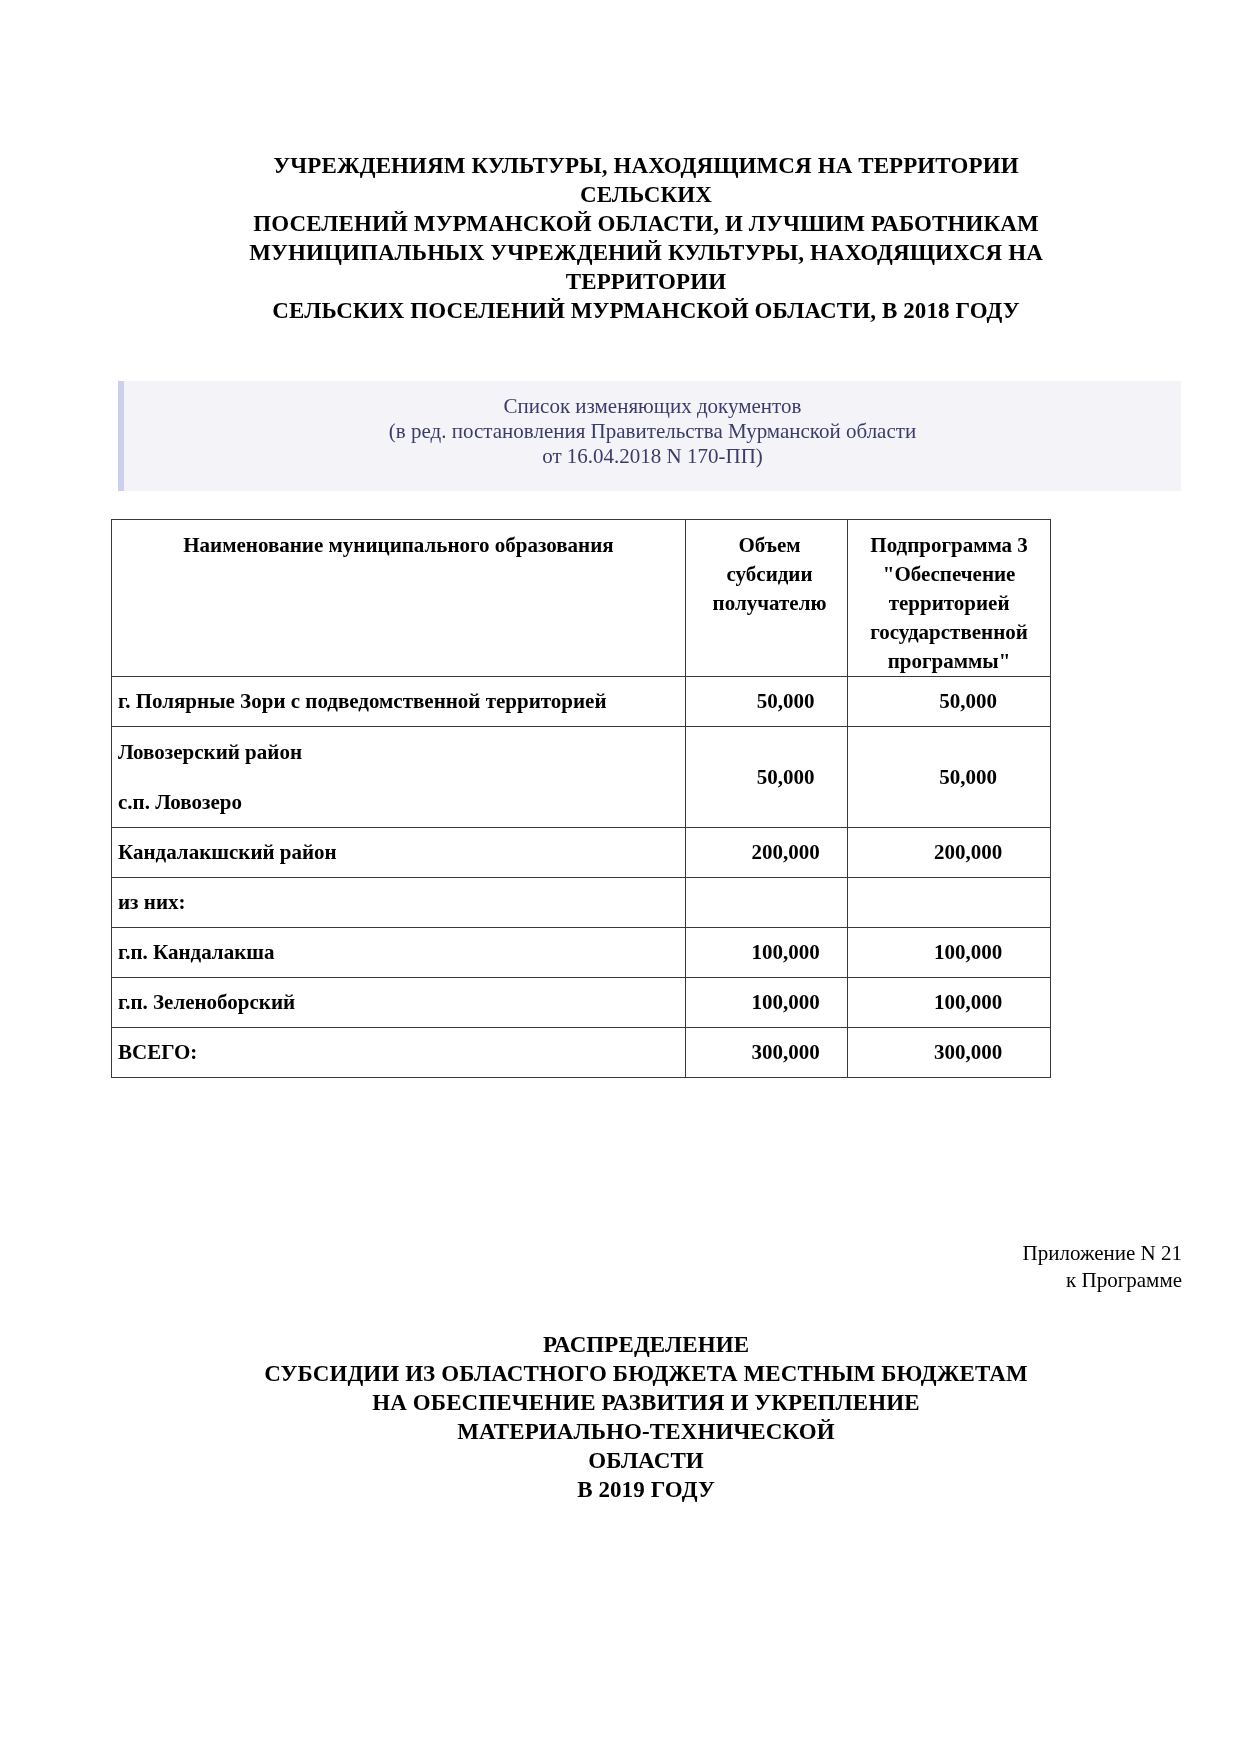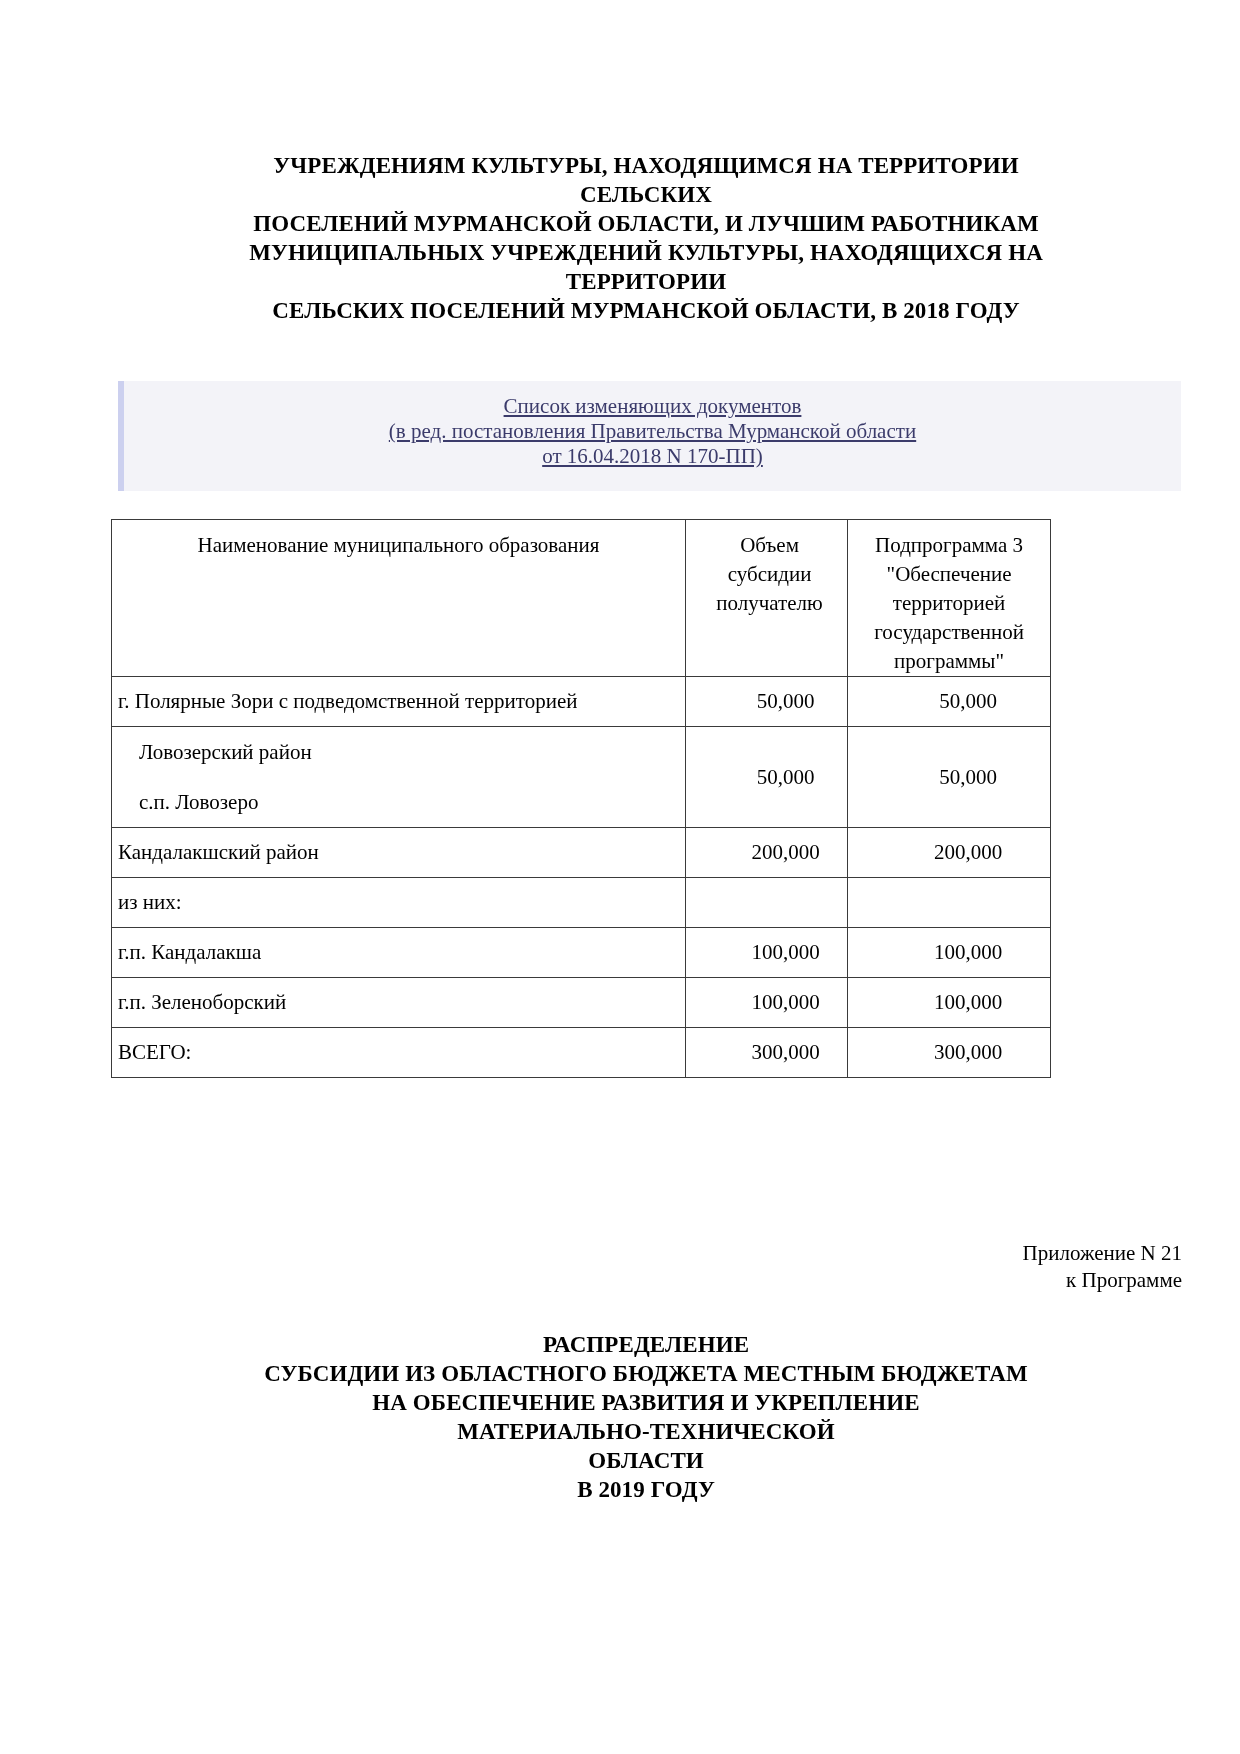--- a/index.html
+++ b/index.html
@@ -34,52 +34,51 @@
     width: 1063px;
     height: 110px;
     background: #f3f3f8;
     border-left: 6px solid #ccd0ef;
     box-sizing: border-box;
     text-align: center;
     color: #3b3b6b;
     font-size: 21px;
     line-height: 25px;
     padding-top: 13px;
-    text-decoration: underline;
   }
   .changes-box .line { display: block; }
   table.subsidy {
     position: absolute;
     left: 111px;
     top: 519px;
     width: 940px;
     border-collapse: collapse;
     font-size: 21px;
     line-height: 29px;
   }
   table.subsidy th, table.subsidy td {
     border: 1.5px solid #3a3a3a;
-    font-weight: normal;
+    font-weight: bold;
     vertical-align: middle;
     padding: 0 6px;
   }
   table.subsidy th {
     vertical-align: top;
     padding-top: 11px;
     text-align: center;
     height: 152px;
     box-sizing: border-box;
   }
   table.subsidy th.col-name { width: 566px; text-align: center; }
   table.subsidy th.col-vol { width: 160px; padding-left: 12px; }
   table.subsidy th.col-sub { width: 200px; }
   table.subsidy td { height: 50px; box-sizing: border-box; }
   table.subsidy td.name { text-align: left; }
   table.subsidy td.num { text-align: center; padding-left: 44px; }
-  table.subsidy td.name .sub-line { display: block; margin-left: 21px; }
+  table.subsidy td.name .sub-line { display: block; }
   table.subsidy td.name.double { height: 101px; }
   table.subsidy td.name.double .sub-line + .sub-line { margin-top: 21px; }
   .appendix {
     position: absolute;
     right: 58px;
     top: 1240px;
     text-align: right;
     font-size: 21px;
     line-height: 27px;
   }

